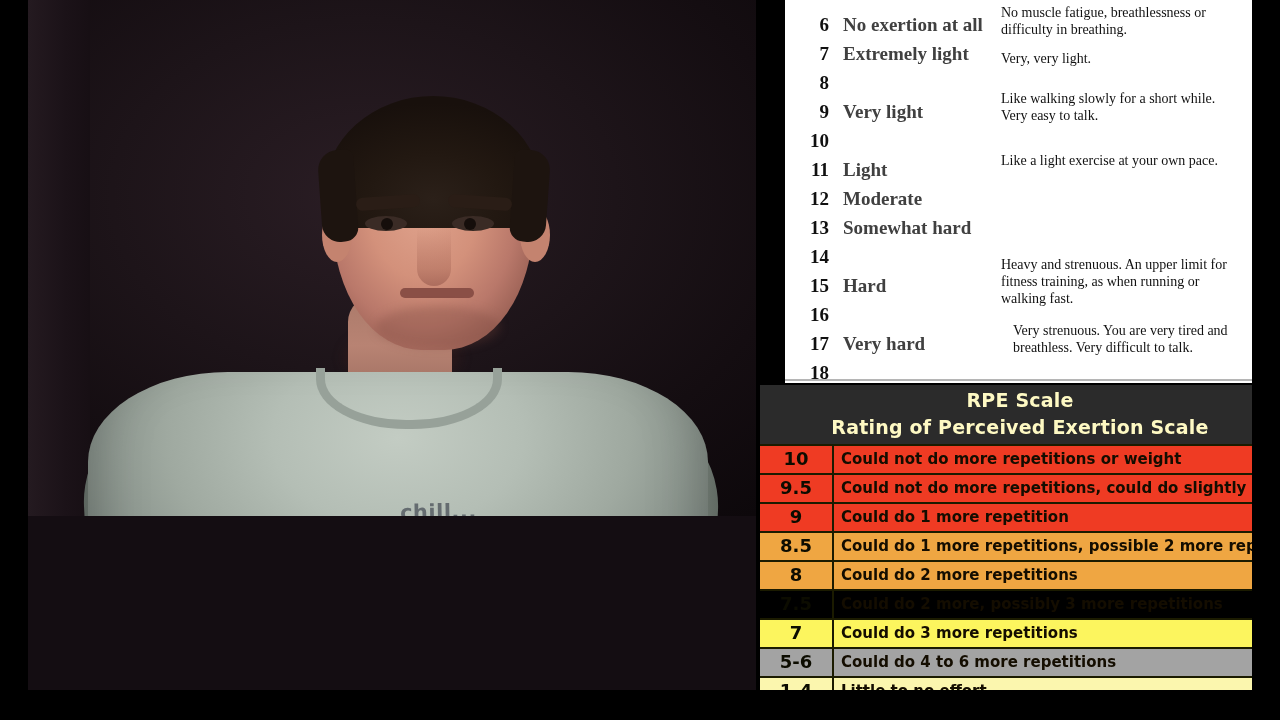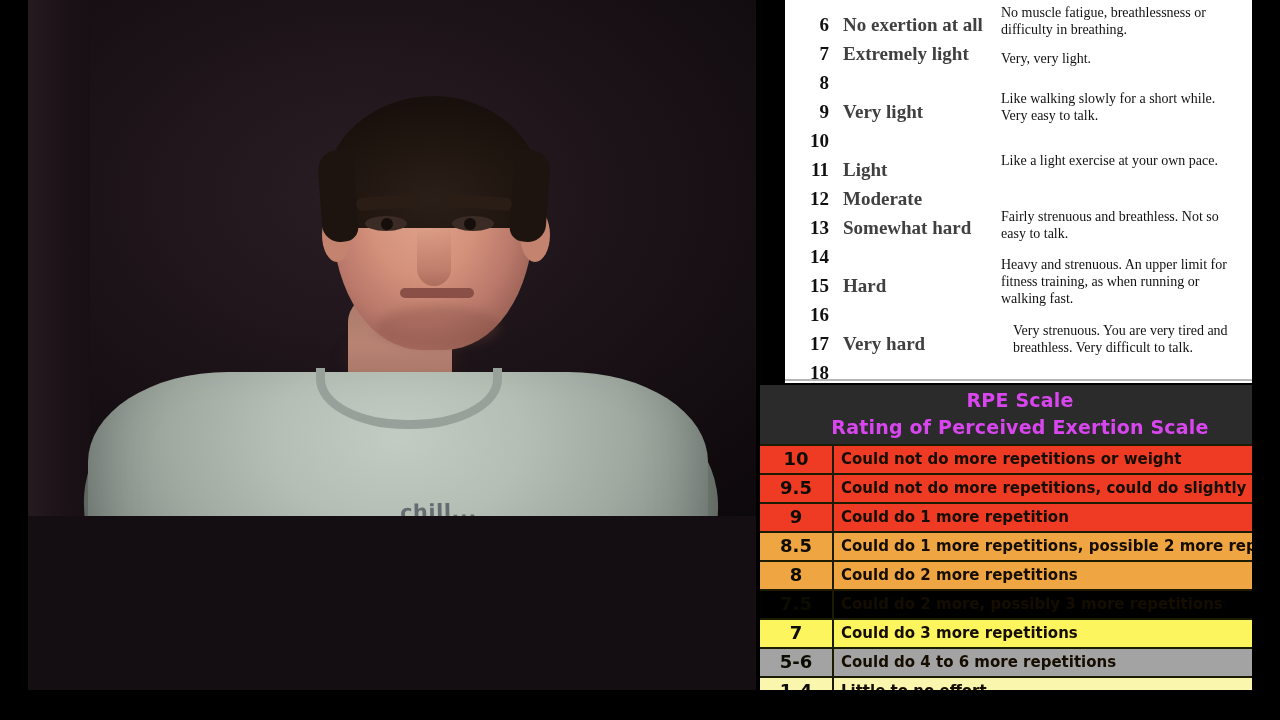--- a/index.html
+++ b/index.html
@@ -317,21 +317,21 @@
     top: 383px;
     width: 524px;
     height: 307px;
     overflow: hidden;
   }
   #rpe-header {
     position: absolute;
     left: 4px; top: 2px;
     width: 520px; height: 75px;
     background: #2b2b2b;
-    color: #d946ef;
+    color: #fef9c3;
     text-align: center;
   }
   #rpe-header .line1 {
     font-family: "DejaVu Sans", sans-serif;
     font-weight: 700;
     font-size: 19px;
     line-height: 27px;
     padding-top: 2px;
     letter-spacing: .2px;
   }
@@ -478,21 +478,20 @@
             <div class="borg-row" style="top: 358px;">
               <div class="borg-num">18</div>
             </div>
           </div>
         <div id="borg-rule"></div>
         <div id="borg-bottom-rule"></div>
       <div class="borg-desc" style="top: 4px;">No muscle fatigue, breathlessness or difficulty in breathing.</div>
           <div class="borg-desc" style="top: 50px;">Very, very light.</div>
           <div class="borg-desc" style="top: 90px;">Like walking slowly for a short while. Very easy to talk.</div>
           <div class="borg-desc" style="top: 152px;">Like a light exercise at your own pace.</div>
-          <div class="borg-desc" style="top: 208px;">Fairly strenuous and breathless. Not so easy to talk.</div>
           <div class="borg-desc" style="top: 256px;">Heavy and strenuous. An upper limit for fitness training, as when running or walking fast.</div>
           <div class="borg-desc" style="top: 322px; margin-left: 12px;">Very strenuous. You are very  tired and breathless. Very difficult to talk.</div>
         </div>
 
       <div id="rpe-table">
         <div id="rpe-header">
           <div class="line1">RPE Scale</div>
           <div class="line2">Rating of Perceived Exertion Scale</div>
         </div>
         <div id="rpe-rows">

